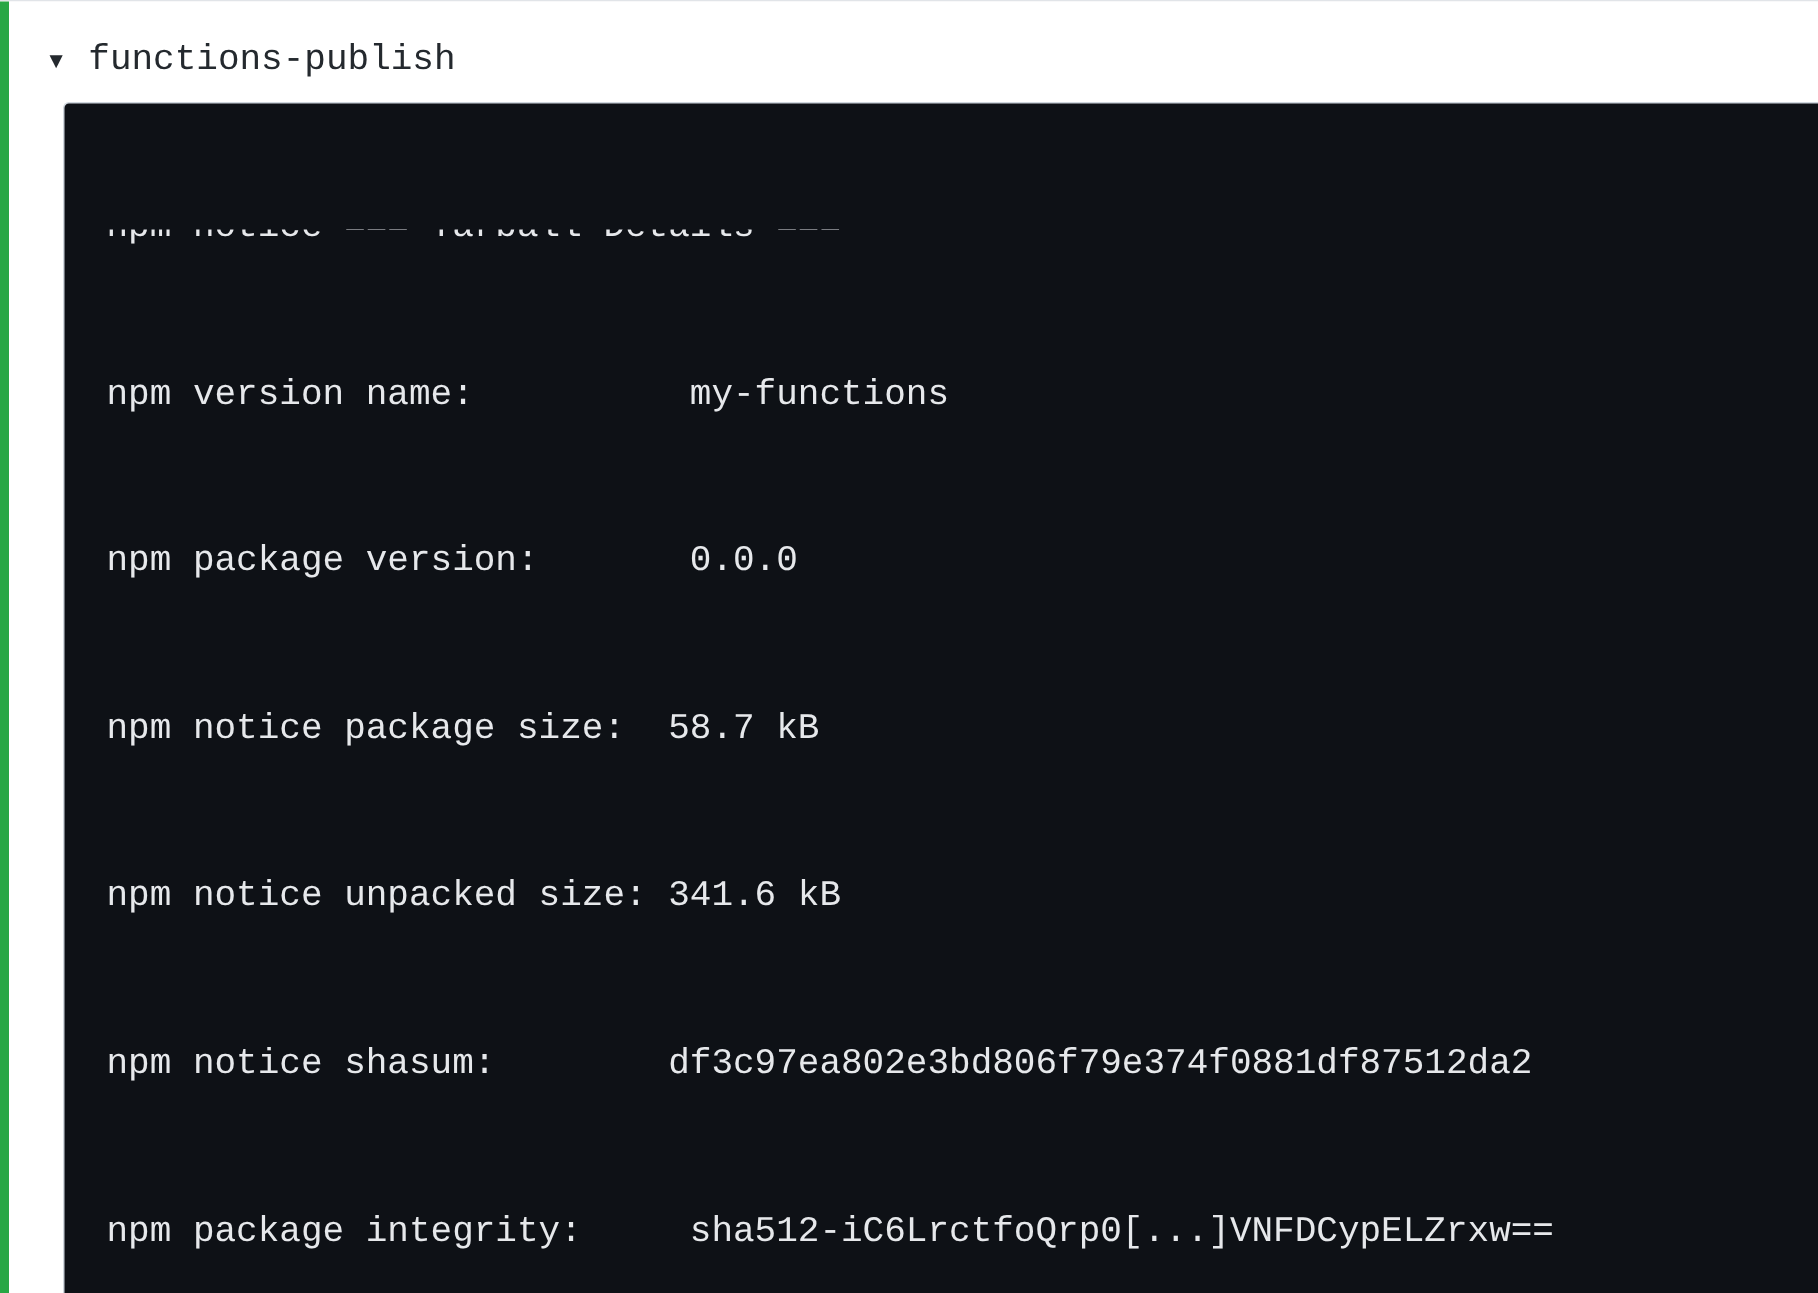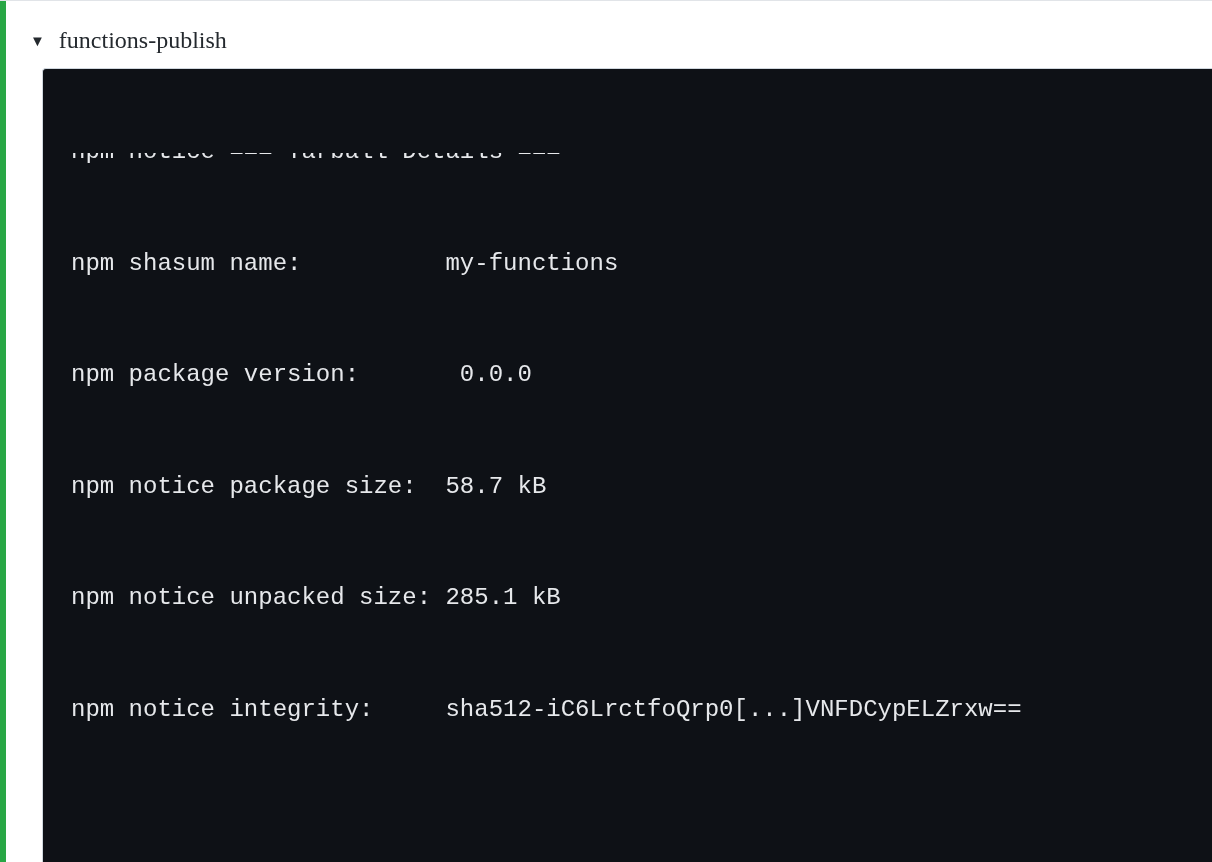--- a/index.html
+++ b/index.html
@@ -26,21 +26,21 @@
     cursor: pointer;
   }
   .caret {
     font-size: 15px;
     color: #24292e;
     margin-right: 14px;
     display: inline-block;
     vertical-align: middle;
   }
   .step-title {
-    font-family: Liberation Serif, serif;
+    font-family: Liberation Mono, monospace;
     font-size: 24px;
     color: #24292e;
     font-weight: 400;
   }
   .log-panel {
     margin: 0 0 0 36px;
     background: #0e1116;
     color: #e6e8eb;
     font-family: "SFMono-Regular", Consolas, "Liberation Mono", Menlo, monospace;
     font-size: 24px;
@@ -71,25 +71,26 @@
 
     <div class="step-header">
       <span class="caret">▼</span>
       <span class="step-title">functions-publish</span>
     </div>
 
     <div class="log-panel">
       <div class="cut-top">
         <div class="log-line">npm notice === Tarball Details ===</div>
       </div>
-      <div class="log-line">npm shasum name:          my-functions</div>
+      <div class="log-line">npm version name:          my-functions</div>
       <div class="log-line">npm package version:       0.0.0</div>
       <div class="log-line">npm notice package size:  58.7 kB</div>
-      <div class="log-line">npm notice unpacked size: 285.1 kB</div>
-      <div class="log-line">npm notice integrity:     sha512-iC6LrctfoQrp0[...]VNFDCypELZrxw==</div>
+      <div class="log-line">npm notice unpacked size: 341.6 kB</div>
+      <div class="log-line">npm notice shasum:        df3c97ea802e3bd806f79e374f0881df87512da2</div>
+      <div class="log-line">npm package integrity:     sha512-iC6LrctfoQrp0[...]VNFDCypELZrxw==</div>
       
       
       
       
       
       
       
       
       
       

